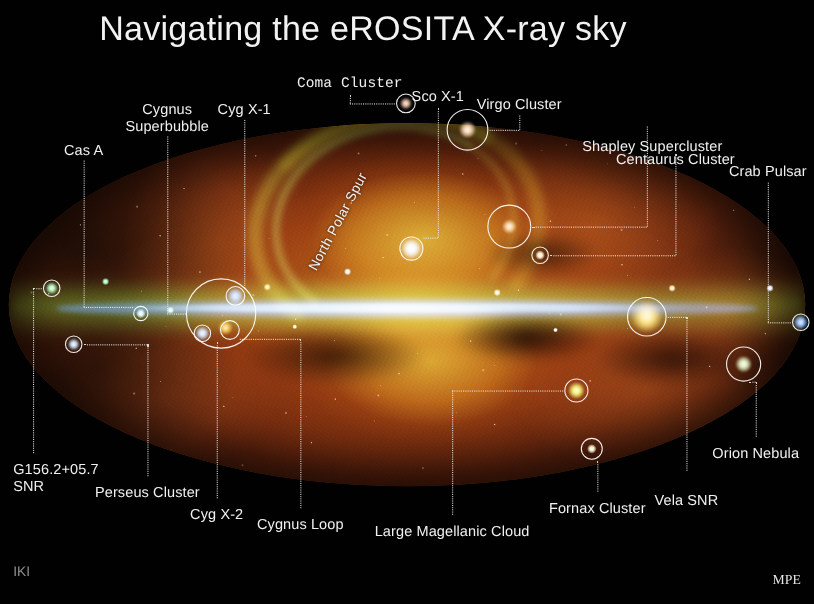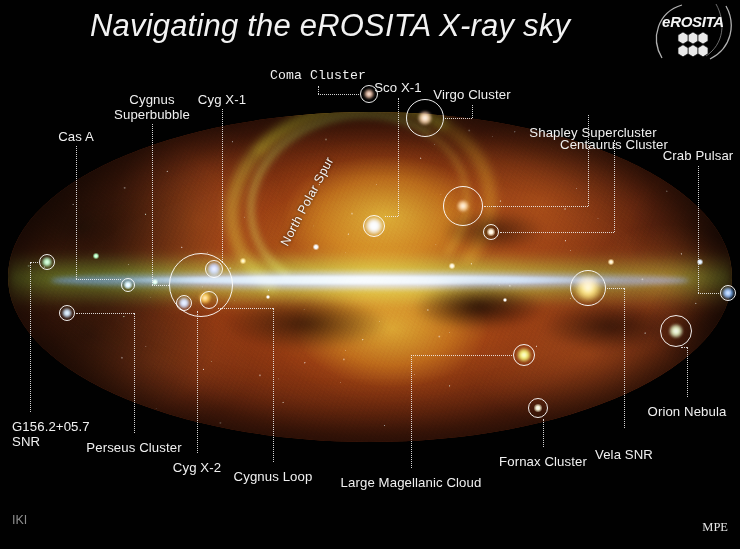--- a/index.html
+++ b/index.html
@@ -8,21 +8,20 @@
     background:#010101;
     font-family:"Liberation Sans",sans-serif;
     -webkit-font-smoothing:antialiased;
   }
 
   
   #title{
     position:absolute;left:0;top:8px;width:660px;text-align:center;
     font-size:31px;font-weight:400;color:#f2f2f2;letter-spacing:.2px;
     font-family:"Liberation Sans",sans-serif;
-    font-style:italic;
   }
 
   
   #logo{position:absolute;right:6px;top:2px;width:82px;height:60px;}
 
   
   #mapwrap{
     position:absolute;left:8px;top:112px;width:724px;height:330px;
   }
   #ellipse{
@@ -215,37 +214,20 @@
   #iki{position:absolute;left:12px;bottom:22px;color:#8e8e8e;font-size:12.5px;}
   #mpe{position:absolute;right:12px;bottom:14px;color:#e5e5e5;font-size:12.5px;font-family:Liberation Serif, serif;}
 </style>
 </head>
 <body>
 
 <div id="stage">
 
   <div id="title">Navigating the eROSITA X-ray sky</div>
 
-  <div id="logo">
-    <svg width="82" height="60" viewBox="0 0 82 60">
-      <path d="M10 56 C-2 36 6 10 30 3" fill="none" stroke="#cfcfcf" stroke-width="1.3" opacity=".85"></path>
-      <path d="M74 4 C84 22 80 46 58 57" fill="none" stroke="#cfcfcf" stroke-width="1.3" opacity=".85"></path>
-      <path d="M64 2 C74 20 72 42 54 54" fill="none" stroke="#9a9a9a" stroke-width="1" opacity=".7"></path>
-      <text x="41" y="25" text-anchor="middle" fill="#f4f4f4" font-family="Liberation Sans, sans-serif" font-size="15" font-style="italic" font-weight="700" letter-spacing="-.3">eROSITA</text>
-      <g fill="#e9e9e9" stroke="#111" stroke-width=".7">
-        <polygon points="41,30 46,33 46,39 41,42 36,39 36,33"></polygon>
-        <polygon points="41,42.8 46,45.8 46,51.8 41,54.8 36,51.8 36,45.8"></polygon>
-        <polygon points="51,30 56,33 56,39 51,42 46,39 46,33"></polygon>
-        <polygon points="31,30 36,33 36,39 31,42 26,39 26,33"></polygon>
-        <polygon points="51,42.8 56,45.8 56,51.8 51,54.8 46,51.8 46,45.8"></polygon>
-        <polygon points="31,42.8 36,45.8 36,51.8 31,54.8 26,51.8 26,45.8"></polygon>
-        <polygon points="41,18 46,21 46,27 41,30 36,27 36,21" opacity=".0"></polygon>
-      </g>
-    </svg>
-  </div>
 
   <div id="mapwrap">
     <div id="ellipse">
       <div class="sky base"></div>
       <div class="sky warmblobs"></div>
       <div class="sky cool"></div>
       <div class="lobe top"></div>
       <div class="lobe bot"></div>
       <div class="nps"></div>
       <div class="nps2"></div>

